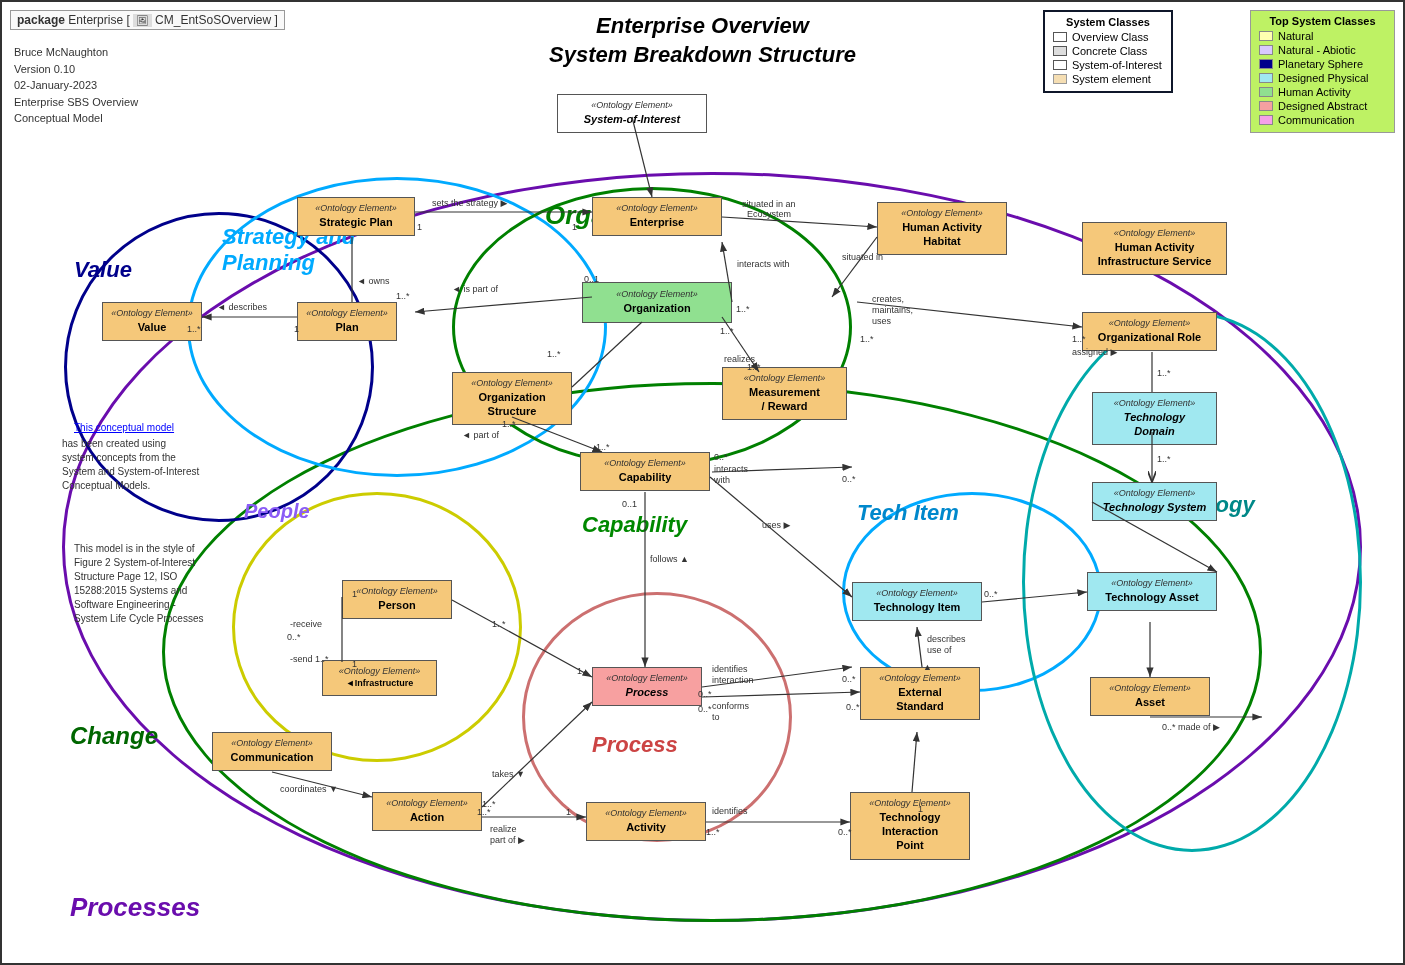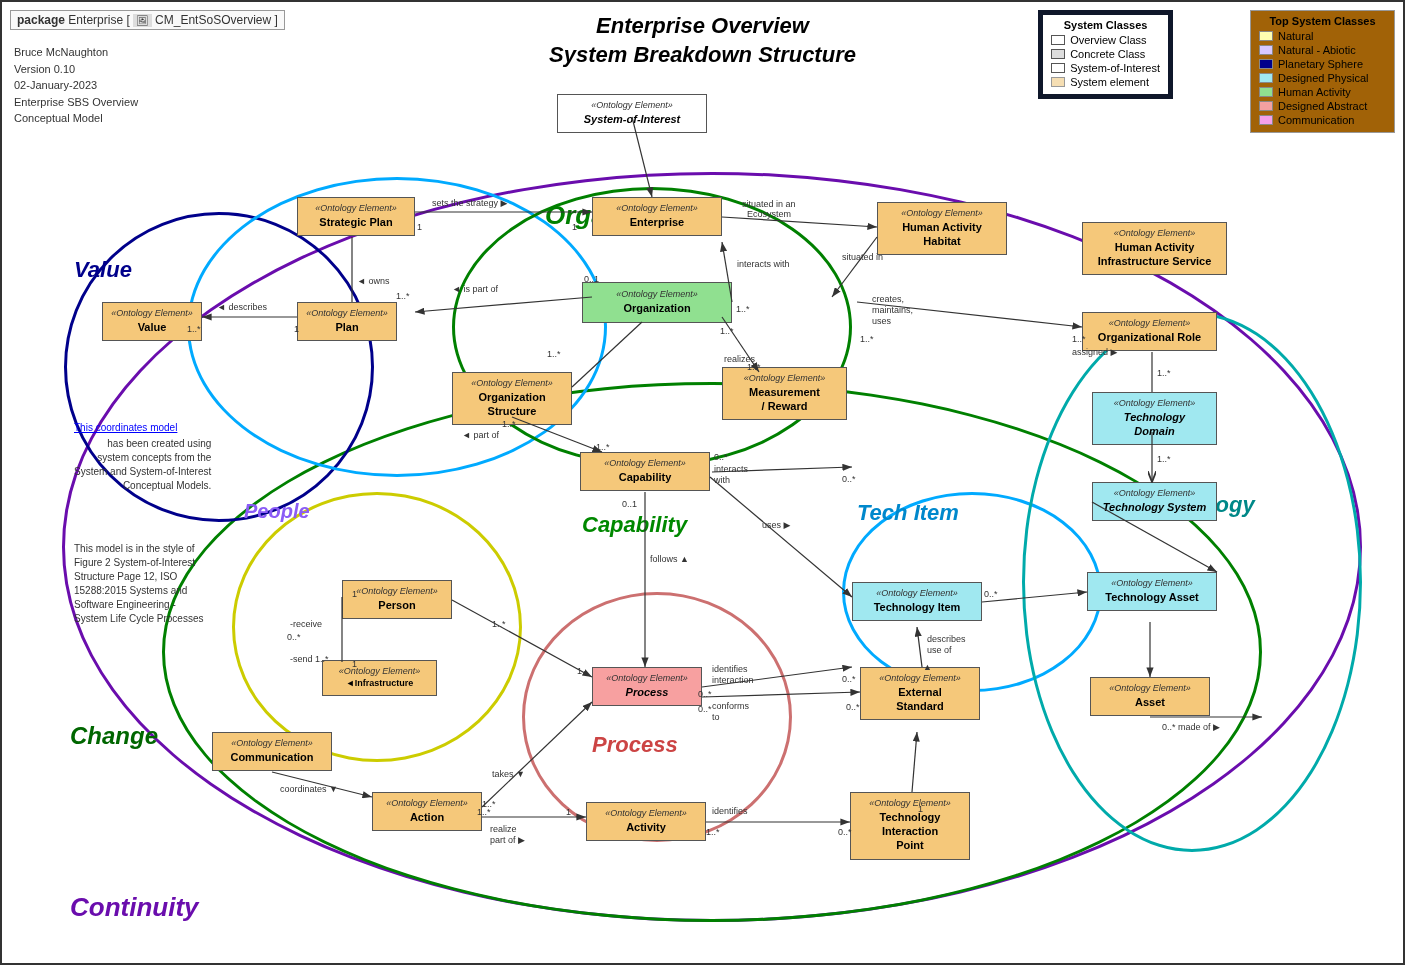--- a/index.html
+++ b/index.html
@@ -44,21 +44,21 @@
       font-size: 11px;
       color: #333;
       line-height: 1.5;
     }
 
     
     .legend-system-classes {
       position: absolute;
       top: 8px;
       right: 230px;
-      border: 5px solid #0f172a;
+      border: 2px solid #0f172a;
       background: #fff;
       padding: 4px 8px;
       font-size: 11px;
       min-width: 130px;
     }
     .legend-system-classes .legend-title {
       font-weight: bold;
       margin-bottom: 3px;
       text-align: center;
     }
@@ -76,21 +76,21 @@
     }
     .legend-box-abstract { background: #fff; }
     .legend-box-soi { background: #fff; border: 1px solid #555; }
     .legend-box-syselem { background: #f5deb3; border: 1px solid #999; }
 
     .legend-top-classes {
       position: absolute;
       top: 8px;
       right: 8px;
       border: 1px solid #999;
-      background: #a16207;
+      background: #bef264;
       padding: 4px 8px;
       font-size: 11px;
       min-width: 145px;
     }
     .legend-top-classes .legend-title {
       font-weight: bold;
       margin-bottom: 3px;
       text-align: center;
     }
     .legend-color-box {
@@ -299,23 +299,24 @@
   <div class="ellipse-organization" style="left:450px; top:185px; width:400px; height:280px;"></div>
 
   <div class="ellipse-people" style="left:230px; top:490px; width:290px; height:270px;"></div>
 
   <div class="ellipse-techitem" style="left:840px; top:490px; width:260px; height:200px;"></div>
 
   <div class="ellipse-process" style="left:520px; top:590px; width:270px; height:250px;"></div>
 
   <div class="ellipse-technology" style="left:1020px; top:310px; width:340px; height:540px; border-radius:50%; border:3px solid #00aaaa;"></div>
 
-  <div class="area-label" style="left:68px; top:890px; color:#6a0dad; font-size:26px;">Continuity</div>
+  <div class="area-label" style="left:68px; top:890px; color:#6a0dad; font-size:26px;">Processes</div>
   <div class="area-label" style="left:68px; top:720px; color:#006600; font-size:24px;">Change</div>
   <div class="area-label" style="left:72px; top:255px; color:#00008b; font-size:22px;">Value</div>
+  <div class="area-label" style="left:220px; top:222px; color:#00aaff; font-size:22px; line-height:1.2;">Strategy and<br>Planning</div>
   <div class="area-label" style="left:543px; top:198px; color:#008000; font-size:26px;">Organization</div>
   <div class="area-label" style="left:242px; top:498px; color:#8b5cf6; font-size:20px;">People</div>
   <div class="area-label" style="left:580px; top:510px; color:#008800; font-size:22px;">Capability</div>
   <div class="area-label" style="left:855px; top:498px; color:#0088cc; font-size:22px;">Tech Item</div>
   <div class="area-label" style="left:590px; top:730px; color:#cc4444; font-size:22px;">Process</div>
   <div class="area-label" style="left:1130px; top:490px; color:#008888; font-size:22px;">Technology</div>
 
   <div class="uml-box white-bg" style="left:555px; top:92px; width:150px; padding:3px;">
     <span class="stereotype">«Ontology Element»</span>
     <div class="box-title" style="font-style:italic;">System-of-Interest</div>
@@ -434,22 +435,22 @@
   <div class="uml-box orange-bg" style="left:584px; top:800px; width:120px; padding:3px;">
     <span class="stereotype">«Ontology Element»</span>
     <div class="box-title">Activity</div>
   </div>
 
   <div class="uml-box orange-bg" style="left:848px; top:790px; width:120px; padding:3px;">
     <span class="stereotype">«Ontology Element»</span>
     <div class="box-title">Technology<br>Interaction<br>Point</div>
   </div>
 
-  <div class="note-text" style="left:72px; top:420px;">This coordinates model</div>
-  <div class="note-body" style="left:72px; top:435px;text-align:right;">has been created using<br>system concepts from the<br>System and System-of-Interest<br>Conceptual Models.</div>
+  <div class="note-text" style="left:72px; top:420px;">This conceptual model</div>
+  <div class="note-body" style="left:60px; top:435px;">has been created using<br>system concepts from the<br>System and System-of-Interest<br>Conceptual Models.</div>
 
   <div class="note-body" style="left:72px; top:540px; font-size:10px;">This model is in the style of<br>Figure 2 System-of-Interest<br>Structure Page 12, ISO<br>15288:2015 Systems and<br>Software Engineering -<br>System Life Cycle Processes</div>
 
   <svg class="svg-overlay" xmlns="http://www.w3.org/2000/svg">
     <defs>
       <marker id="arrowhead" markerWidth="8" markerHeight="6" refX="8" refY="3" orient="auto">
         <polygon points="0 0, 8 3, 0 6" fill="#333"></polygon>
       </marker>
       <marker id="arrowhead-open" markerWidth="10" markerHeight="7" refX="9" refY="3.5" orient="auto">
         <polyline points="0 0, 9 3.5, 0 7" fill="none" stroke="#333" stroke-width="1.5"></polyline>

